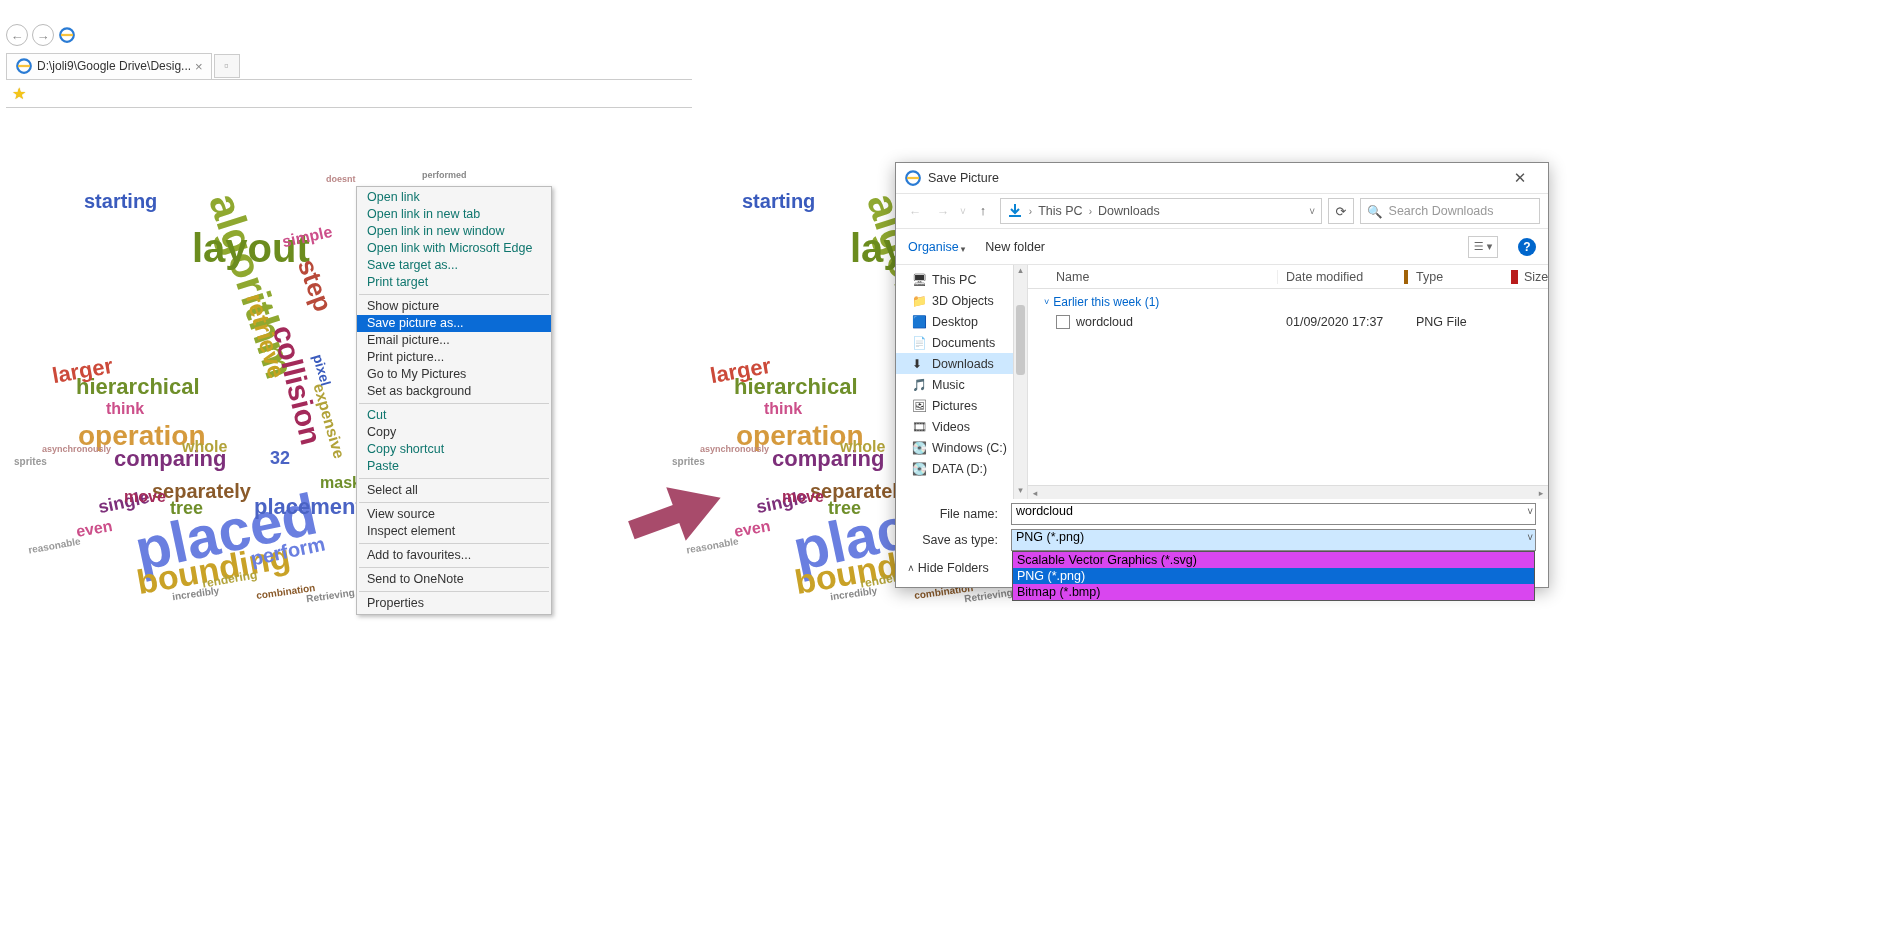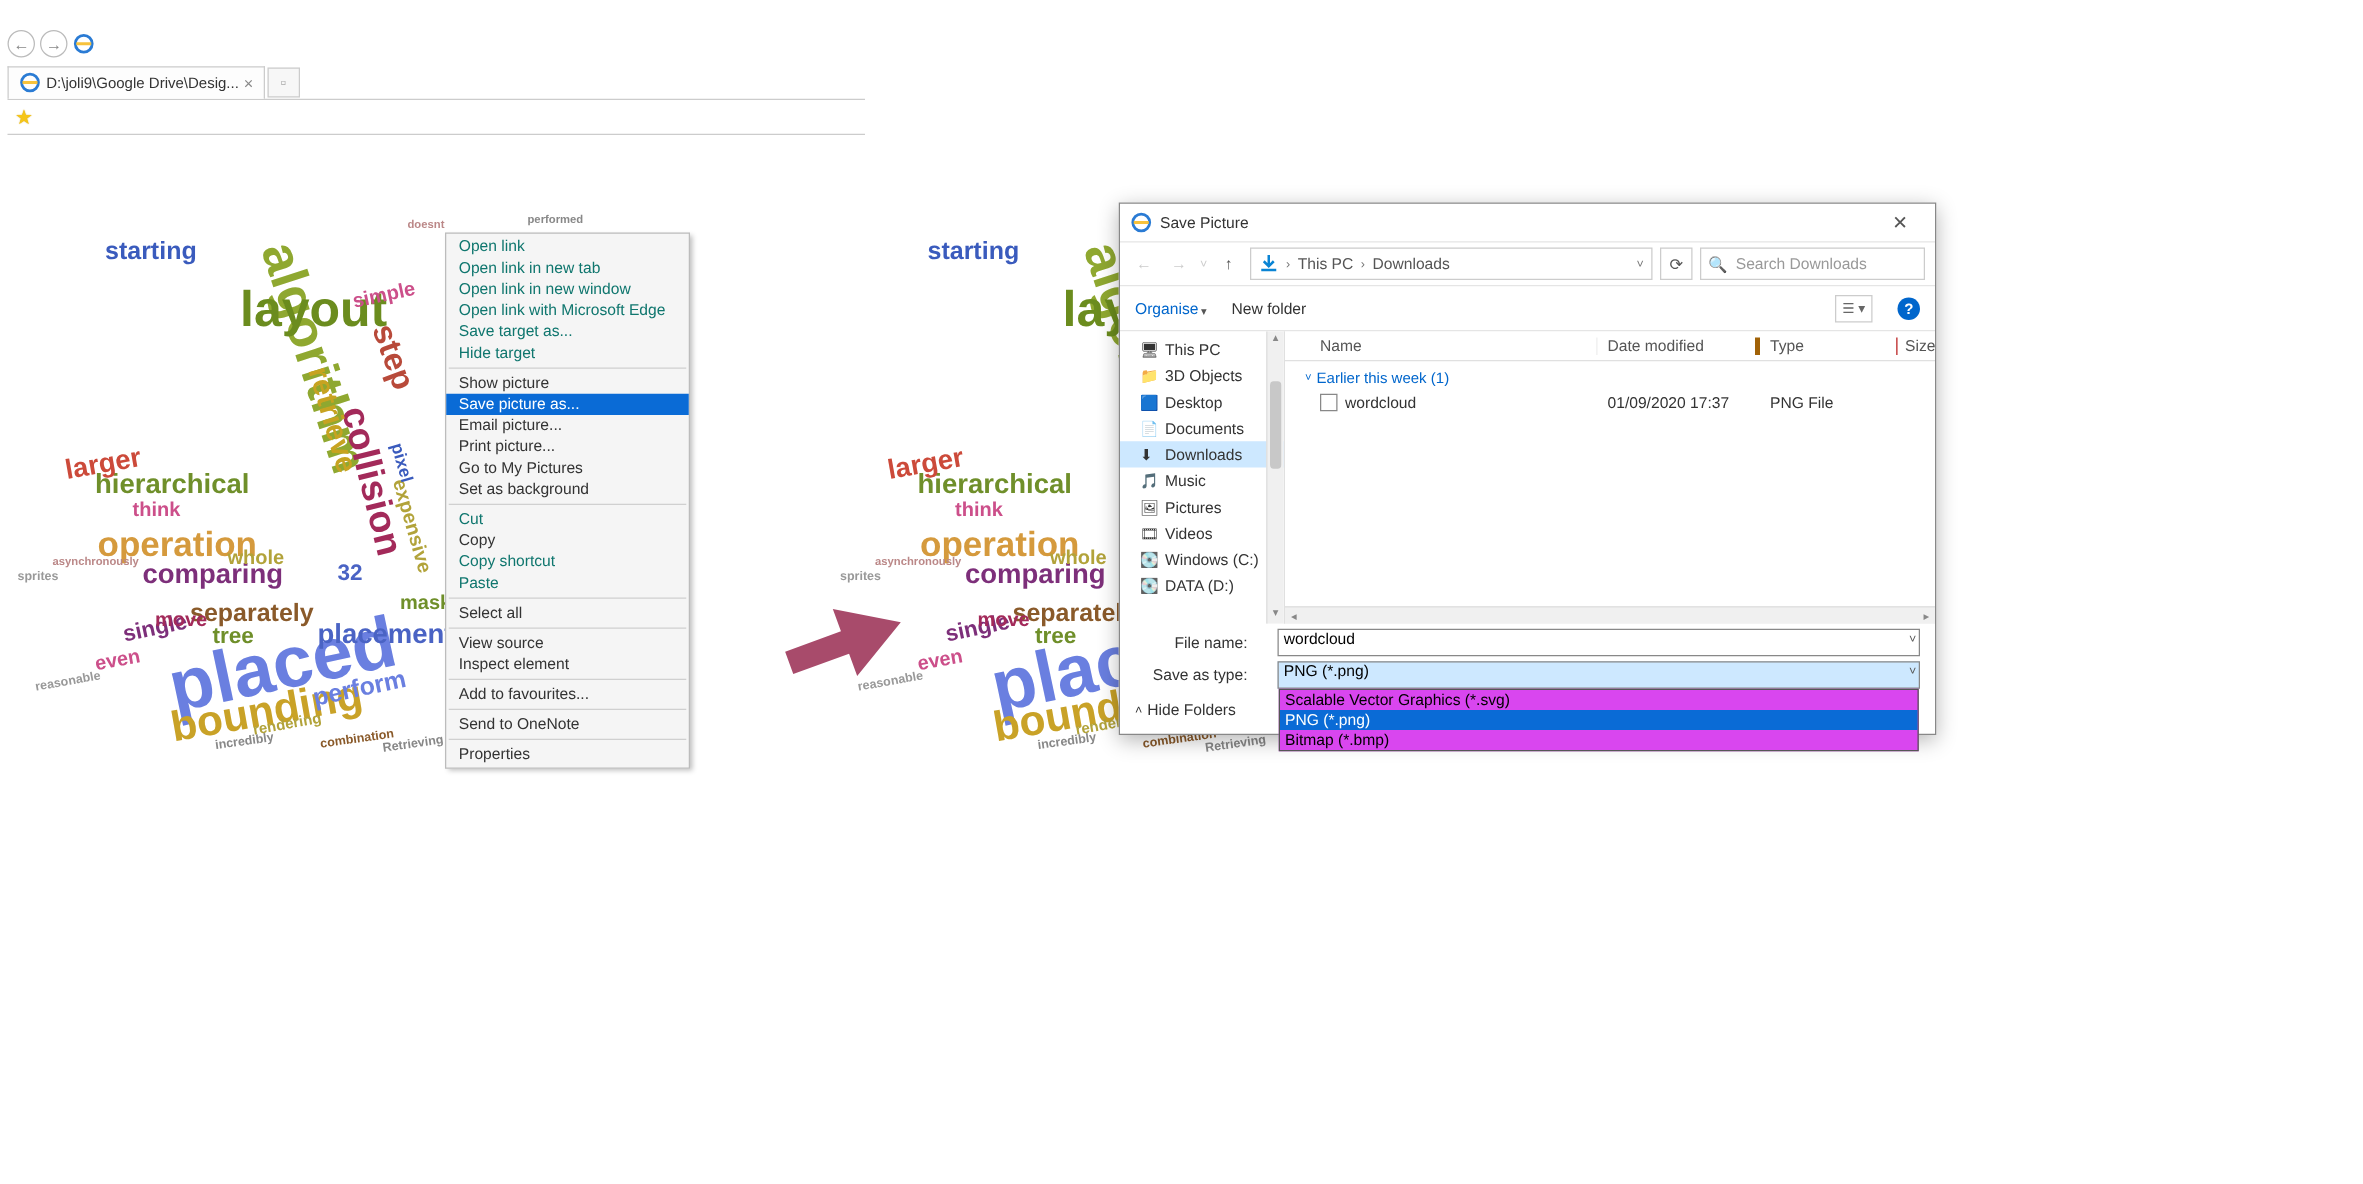--- a/index.html
+++ b/index.html
@@ -61,31 +61,31 @@
   .tree-item { height: 21px; display: flex; align-items: center; gap: 6px; padding: 0 8px 0 16px; color: #333; white-space:nowrap;}
   .tree-item.selected { background: #cde8ff; }
   .ticon { width: 14px; height: 14px; display: inline-block; }
   .tree-scroll { position:absolute; right:0; top:0; bottom:0; width:14px; background:#f0f0f0; border-left:1px solid #ddd;}
   .tree-scroll .thumb{position:absolute; left:2px; right:2px; top:40px; height:70px; background:#c8c8c8; border-radius:3px;}
   .tree-scroll .arr{position:absolute; left:0; right:0; height:14px; text-align:center; font-size:9px; color:#888;}
   .list { flex: 1; font-size: 12.5px; display:flex; flex-direction:column; min-height:0;}
   .list-head { display: flex; height: 24px; align-items: center; border-bottom: 1px solid #e0e0e0; color: #555; }
   .col-name { flex: 1; padding-left: 28px; border-right: 1px solid #eee; }
   .col-date { width: 130px; padding-left: 8px; border-right: 4px solid #a16207; }
-  .col-type { width: 110px; padding-left: 8px; border-right: 1px solid #b91c1c; }
+  .col-type { width: 110px; padding-left: 8px; border-right: 7px solid #b91c1c; }
   .col-size { width: 30px; padding-left: 6px; }
   .group-row { color: #0066cc; padding: 6px 0 2px 16px; font-size: 12px; display:flex; align-items:center; gap:4px;}
   .file-row { display: flex; height: 22px; align-items: center; color: #333; }
   .file-row .col-name { display: flex; align-items: center; gap: 6px; border:none;}
   .file-row .col-date, .file-row .col-type, .file-row .col-size { border:none;}
   .file-icon { width: 14px; height: 14px; border: 1px solid #888; background: #fff; display:inline-block;}
   .list-scroll{height:14px; background:#f0f0f0; display:flex; margin-top:auto; border-top:1px solid #ddd;}
   .list-scroll .arr{width:14px; text-align:center; font-size:9px; color:#888; line-height:14px;}
   .list-scroll .track{flex:1;}
-  .form-row { display: flex; align-items: center; padding: 4px 12px; gap: 24px; font-size: 12.5px; }
+  .form-row { display: flex; align-items: center; padding: 4px 12px; gap: 13px; font-size: 12.5px; }
   .form-label { width: 90px; text-align: right; color: #333; }
   .form-input { flex: 1; height: 22px; border: 1px solid #888; padding: 0 4px; font-size: 12.5px; position: relative; }
   .form-input .drop { position: absolute; right: 2px; top: 2px; font-size: 10px; color: #555; }
   .type-options { position: absolute; left: 0; right: 0; top: 21px; background: #d946ef; border: 1px solid #555; font-size: 12.5px; z-index:5;}
   .type-opt { height: 16px; line-height: 16px; padding: 0 4px; }
   .type-opt.sel { background: #0a6bd6; color: #fff; }
   .footer { display: flex; align-items: center; padding: 6px 12px 12px 12px; gap: 8px; }
   .hide-folders { font-size: 12.5px; color: #333; display:flex; align-items:center; gap:4px;}
   .down-ico{ width:16px; height:14px; display:inline-flex; align-items:center; justify-content:center;}
 </style>
@@ -197,21 +197,21 @@
     <span class="wc-word" style="left: 320px; top: 32px; font-size: 9px; color: rgb(187, 136, 136); transform: rotate(0deg);">doesnt</span>
     <span class="wc-word" style="left: 350px; top: 54px; font-size: 12px; color: rgb(204, 79, 138); transform: rotate(70deg);">pixels</span>
   </div>
 
 <div id="ctx" class="ctx-menu">
     <div class="ctx-item disabled">Open link</div>
     <div class="ctx-item disabled">Open link in new tab</div>
     <div class="ctx-item disabled">Open link in new window</div>
     <div class="ctx-item disabled">Open link with Microsoft Edge</div>
     <div class="ctx-item disabled">Save target as...</div>
-    <div class="ctx-item disabled">Hide target</div>
+    <div class="ctx-item disabled">Print target</div>
     <div class="ctx-sep"></div>
     <div class="ctx-item">Show picture</div>
     <div class="ctx-item selected">Save picture as...</div>
     <div class="ctx-item">Email picture...</div>
     <div class="ctx-item">Print picture...</div>
     <div class="ctx-item">Go to My Pictures</div>
     <div class="ctx-item">Set as background</div>
     <div class="ctx-sep"></div>
     <div class="ctx-item disabled">Cut</div>
     <div class="ctx-item">Copy</div>

